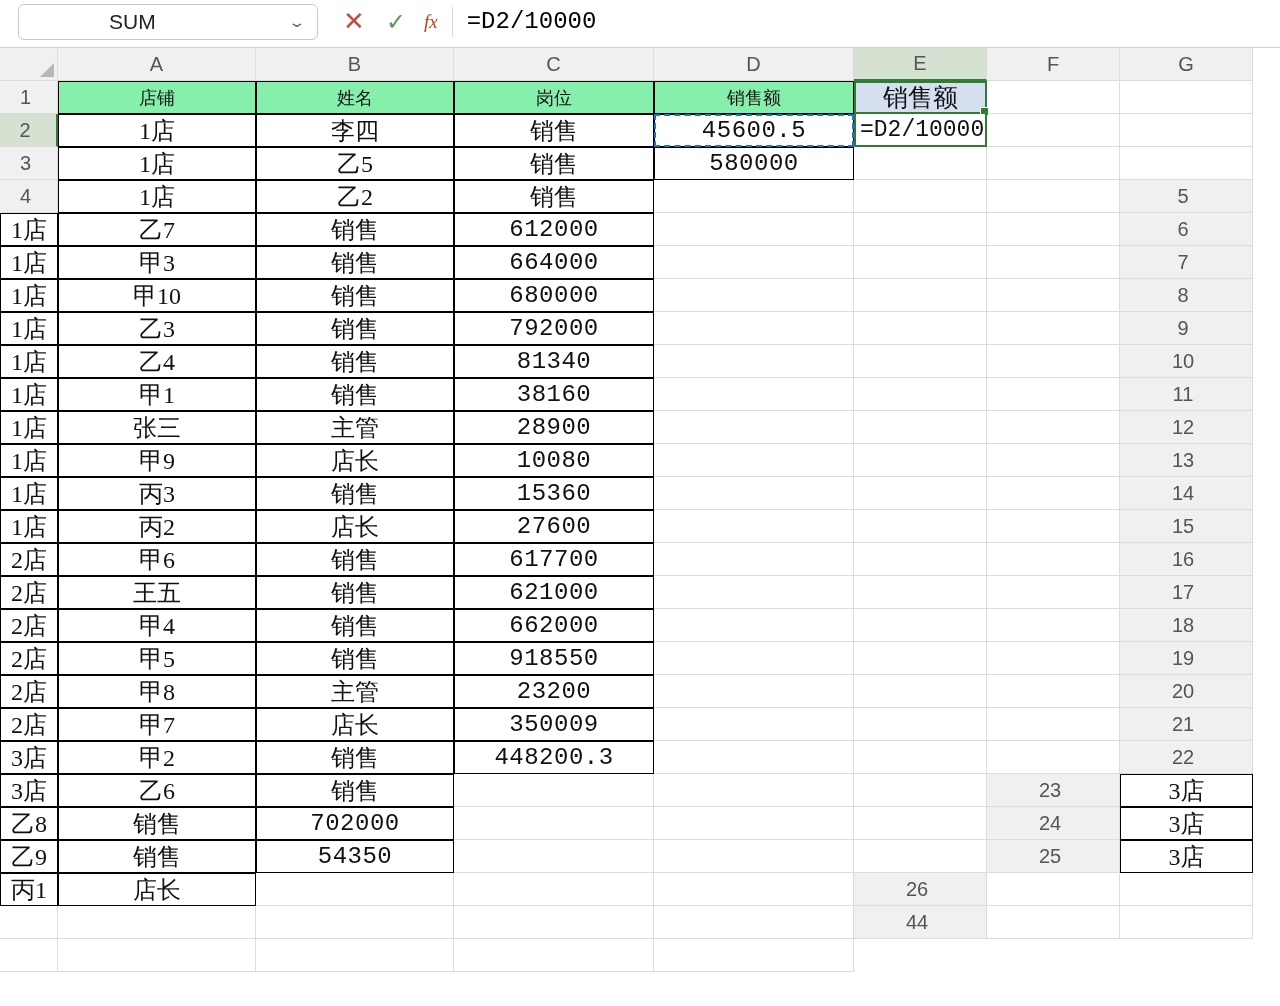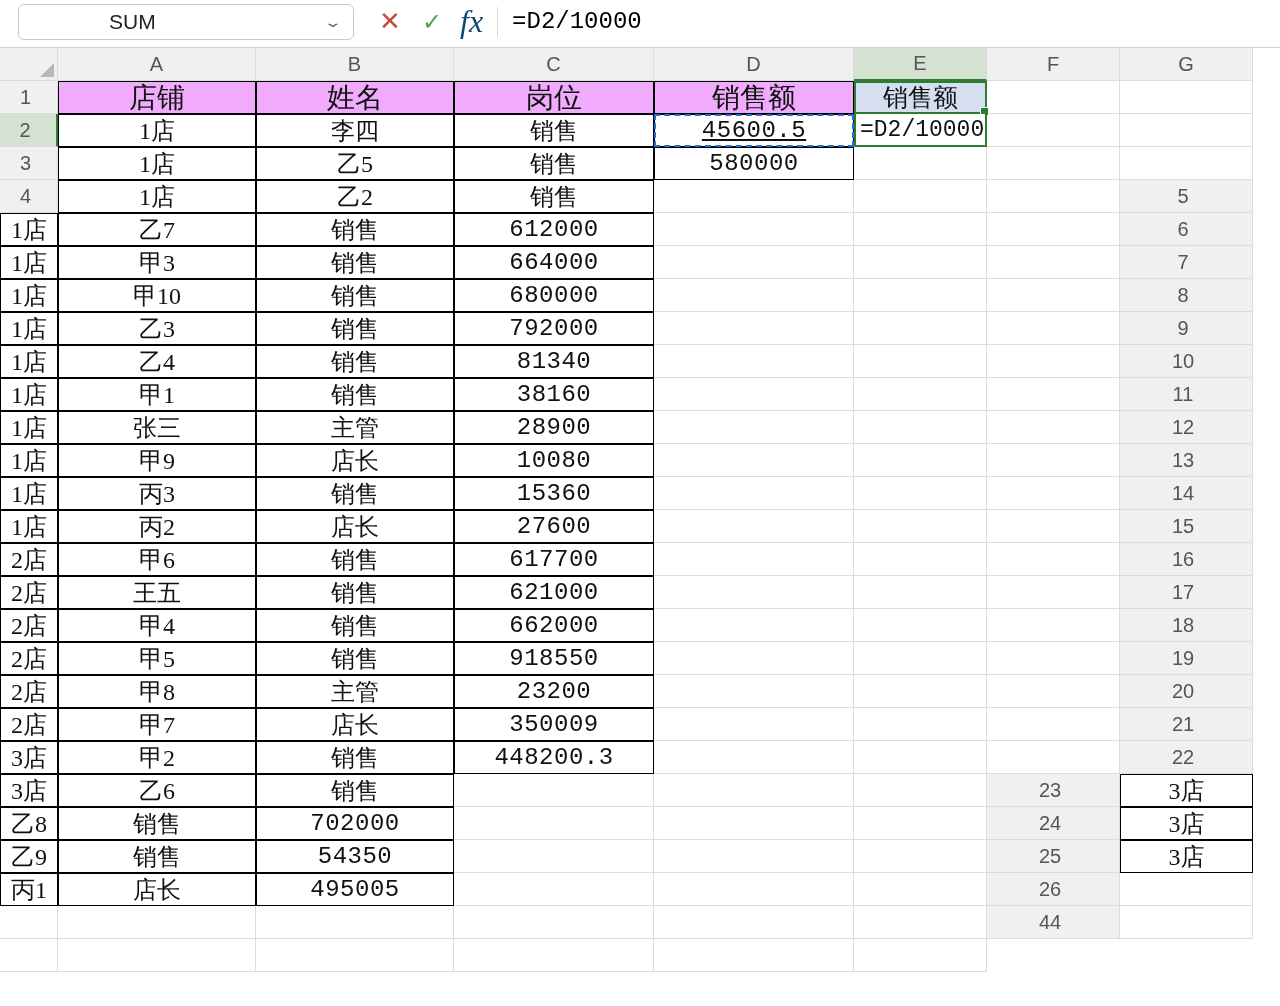--- a/index.html
+++ b/index.html
@@ -14,21 +14,21 @@
   
   .formula-bar {
     display: flex;
     align-items: center;
     height: 48px;
     border-bottom: 1px solid #d0d0d0;
     padding: 4px 18px 8px 18px;
     gap: 22px;
   }
   .name-box {
-    width: 336px;
+    width: 300px;
     height: 36px;
     border: 1px solid #c8c8c8;
     border-radius: 6px;
     display: flex;
     align-items: center;
     justify-content: space-between;
     padding: 0 14px 0 90px;
     font-size: 21px;
     color: #222;
     background: #fff;
@@ -46,22 +46,22 @@
   .fx-btn {
     width: 28px;
     text-align: center;
     font-size: 22px;
   }
   .fx-cancel { color: #c84a3c; font-weight: 400; font-size: 26px; }
   .fx-enter  { color: #5a9a5a; font-weight: 400; font-size: 24px; }
   .fx-label  {
     font-style: italic;
     font-family: "Times New Roman", serif;
-    font-size: 32px;
-    color: #0c4a6e;
+    font-size: 19px;
+    color: #c2410c;
   }
   .fx-sep {
     width: 1px; height: 30px; background: #d8d8d8;
   }
   .formula-input {
     font-size: 24px;
     font-family: Consolas, "Courier New", monospace;
     color: #000;
   }
 
@@ -96,41 +96,40 @@
     border-left: 14px solid transparent;
     border-bottom: 14px solid #b8b8b8;
   }
   .col-head.sel { background: #d5e2d1; border-bottom: 2px solid #2e7d32; }
 
   .row-head { justify-content: center; padding-right: 6px; font-size: 20px;}
   .row-head.sel { background: #d5e2d1; border-right: 2px solid #2e7d32; }
 
   .cell { color: #111; font-family: "SimSun","Microsoft YaHei",serif; }
   .hdr {
-    background: #f0abfc;
+    background: #86efac;
     border: 1px solid #000;
-    font-size: 28px;
+    font-size: 18px;
   }
   .data {
     border: 1px solid #000;
     font-size: 24px;
   }
   .num { font-family: Consolas,"Courier New",monospace; letter-spacing: 0.5px;}
   .e-hdr {
     border: 2px solid #2e7d32;
     background: #d6dff0;
     font-size: 25px;
   }
 
   
   .ref-cell {
     outline: 2px dashed #1e6fd6;
     outline-offset: -2px;
     position: relative;
-    text-decoration: underline;
   }
 
   
   .editing {
     text-align: left;
     justify-content: flex-start;
     padding-left: 4px;
     font-family: Consolas,"Courier New",monospace;
     font-size: 23px;
     border: 2px solid #2e7d32;
@@ -365,21 +364,20 @@
     <div class="cell data">乙9</div>
     <div class="cell data">销售</div>
     <div class="cell data num">54350</div>
     <div class="cell"></div>
     <div class="cell"></div>
     <div class="cell"></div>
     <div class="row-head">25</div>
     <div class="cell data">3店</div>
     <div class="cell data">丙1</div>
     <div class="cell data">店长</div>
-    <div class="cell data num">495005</div>
     <div class="cell"></div>
     <div class="cell"></div>
     <div class="cell"></div>
     <div class="row-head">26</div>
     <div class="cell"></div>
     <div class="cell"></div>
     <div class="cell"></div>
     <div class="cell"></div>
     <div class="cell"></div>
     <div class="cell"></div>

